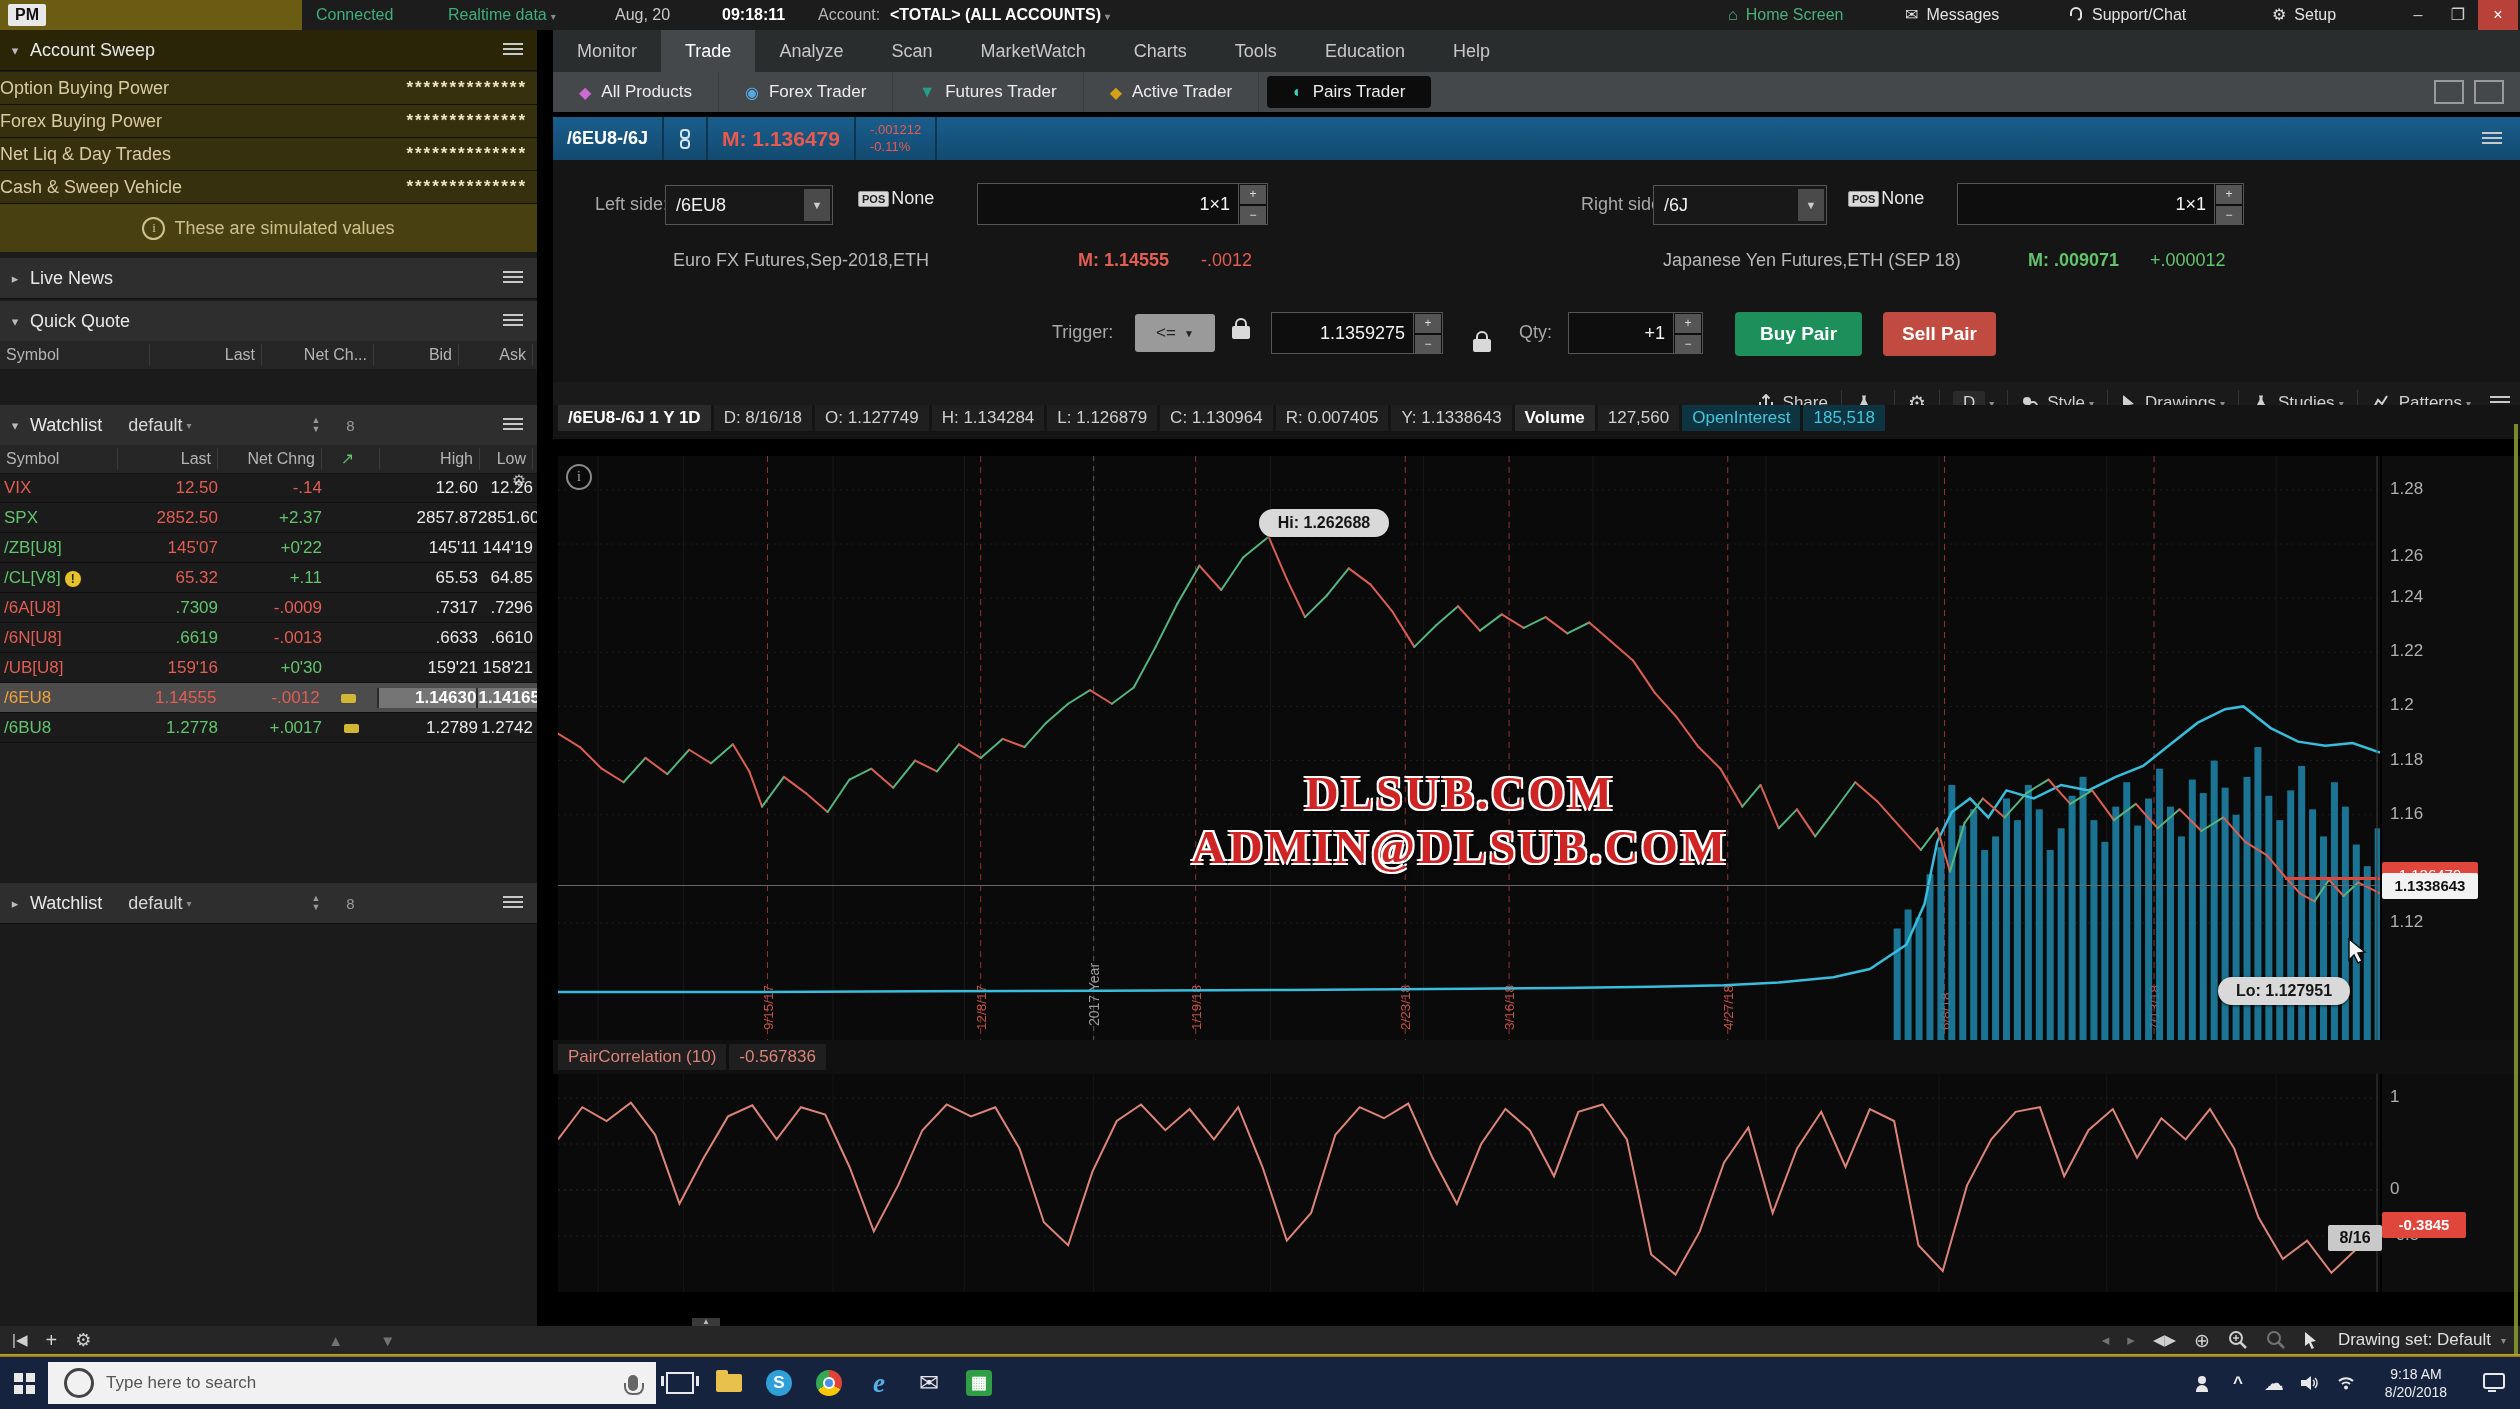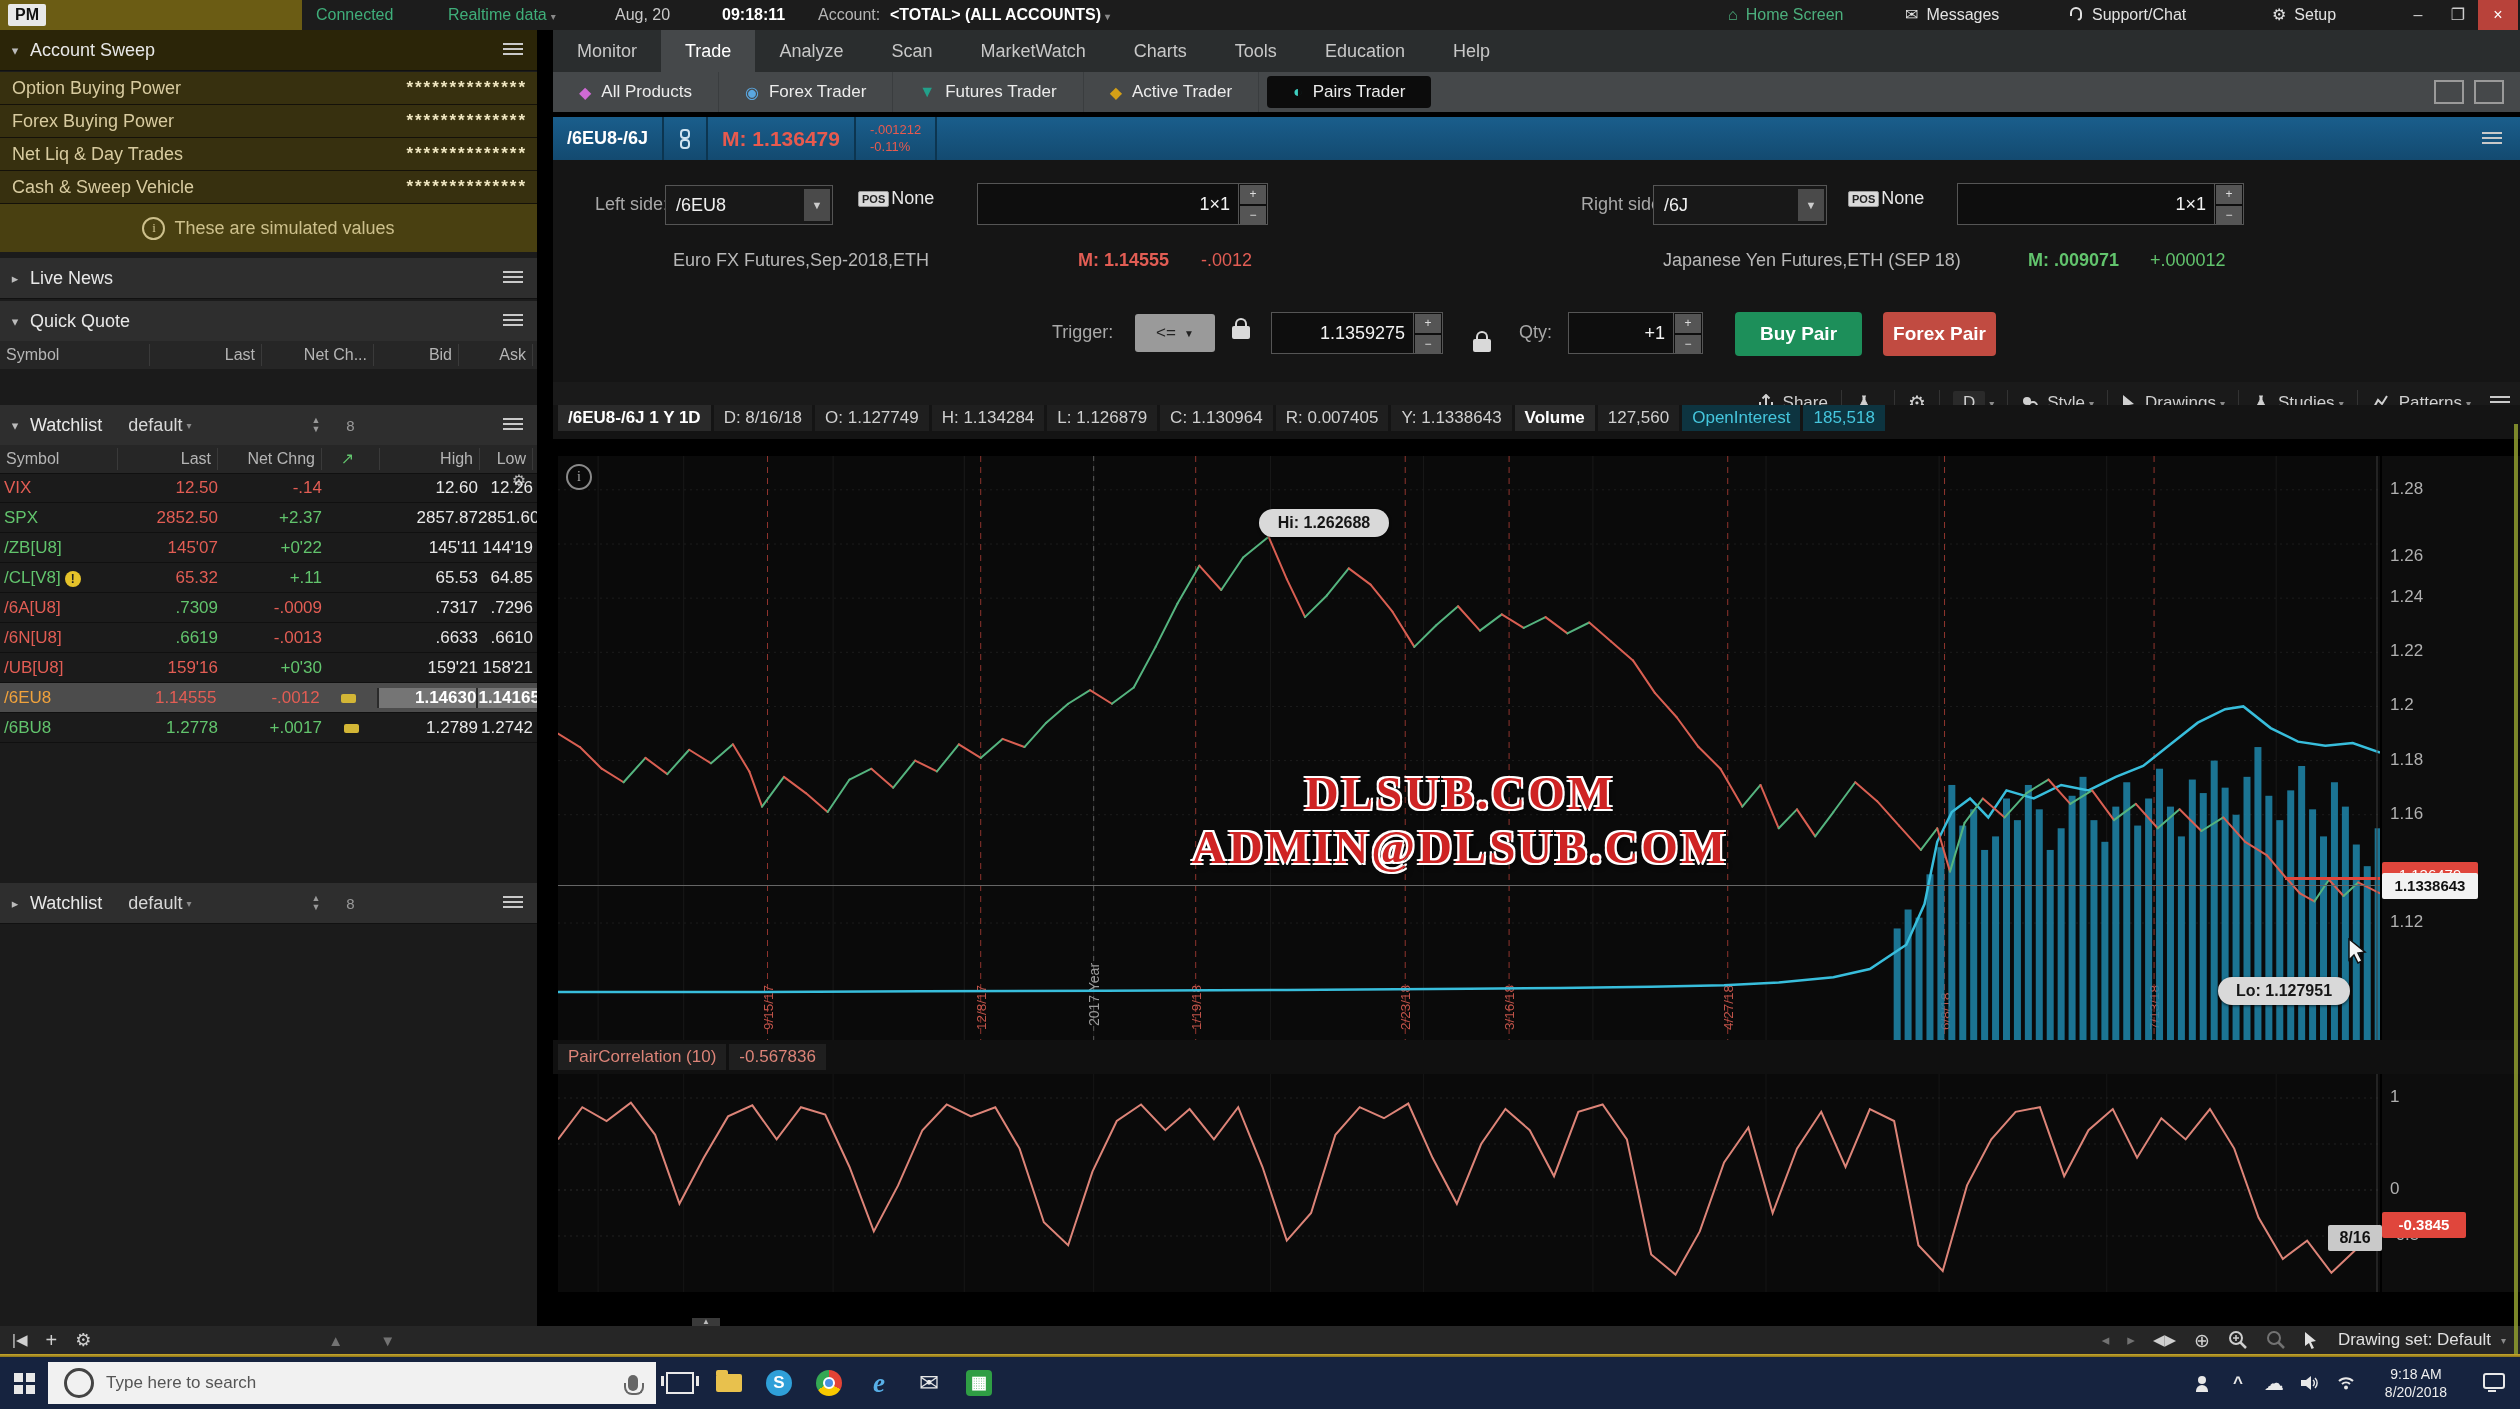--- a/index.html
+++ b/index.html
@@ -15,21 +15,21 @@
   .tb-it{position:absolute;top:0;height:30px;line-height:30px;white-space:nowrap;}
   .caret{color:#8a8a8a;font-size:10px;margin-left:4px;}
   .winbtn{position:absolute;top:0;width:40px;height:30px;text-align:center;line-height:30px;color:#ccc;}
   
   #sidebar{position:absolute;left:0;top:30px;width:537px;height:1296px;background:#1b1b1b;}
   .sechdr{position:absolute;left:0;width:537px;height:40px;background:#2e2e2e;display:flex;align-items:center;color:#e8e8e8;font-size:18px;border-bottom:1px solid #111;}
   .sechdr .arr{width:30px;text-align:center;color:#bbb;font-size:13px;}
   .menu-ic{width:20px;height:14px;background:repeating-linear-gradient(#c9c9c9 0 2px,transparent 2px 5px);margin-left:auto;margin-right:14px;}
   .acct-hdr{background:#2b2508;}
   .acct-row{position:absolute;left:0;width:537px;height:32px;background:#37300f;border-bottom:1px solid #141109;display:flex;align-items:center;}
-  .acct-row .al{color:#d8cba0;padding-left:12px;font-size:18px;}
+  .acct-row .al{color:#d8cba0;font-size:18px;}
   .acct-row .av{margin-left:auto;padding-right:10px;color:#efe6c0;letter-spacing:2px;font-weight:bold;}
   #simnote{position:absolute;left:0;width:537px;height:48px;background:#494011;color:#cdc08c;display:flex;align-items:center;justify-content:center;font-size:18px;}
   .info-circ{display:inline-block;width:19px;height:19px;border:2px solid #cdc08c;border-radius:50%;text-align:center;line-height:18px;font-size:13px;margin-right:9px;font-family:"Liberation Serif",serif;}
   .colhdr{position:absolute;left:0;width:537px;height:28px;background:#262626;display:flex;color:#b5b5b5;font-size:16px;align-items:center;border-bottom:1px solid #101010;}
   .colhdr span{border-right:1px solid #3a3a3a;height:22px;line-height:22px;}
   .wrow{display:flex;height:29px;align-items:center;font-size:17px;border-bottom:1px solid #101010;}
   .wrow div{white-space:nowrap;overflow:hidden;}
   .cell-sym{width:118px;padding-left:4px;}
   .cell-n{text-align:right;}
   .selrow{background:#4c4c4c;}
@@ -395,21 +395,21 @@
     <div class="lock abs" style="left:920px;top:166px;"></div>
     <div class="abs lbl" style="left:966px;top:162px;">Qty:</div>
     <div class="spinbox abs" style="left:1015px;top:152px;width:133px;">
         <span class="spinval">+1</span>
         <span class="spin">
           <div>+</div>
           <div>−</div>
         </span>
       </div>
     <div class="btn abs" style="left:1182px;top:152px;width:127px;background:#1d8f5a;">Buy Pair</div>
-    <div class="btn abs" style="left:1330px;top:152px;width:113px;background:#c14b41;">Forex Pair</div>
+    <div class="btn abs" style="left:1330px;top:152px;width:113px;background:#c14b41;">Sell Pair</div>
   </div>
 
   <div id="ctoolbar">
     <div class="tb-g">
       <svg width="18" height="18">
           <path d="M3 8v8h12V8" fill="none" stroke="#d0d0d0" stroke-width="2"></path>
           <path d="M9 11V2M5.5 4.5 9 1l3.5 3.5" fill="none" stroke="#d0d0d0" stroke-width="2"></path>
         </svg>
       <span>Share</span>
     </div>

